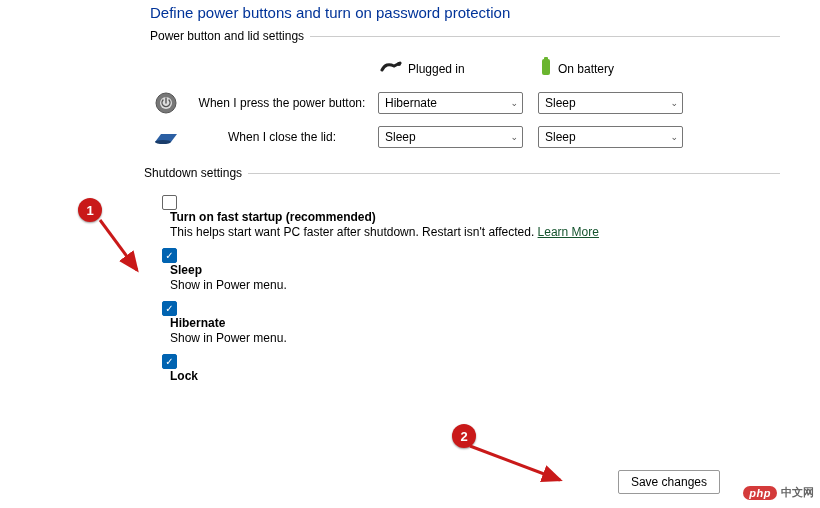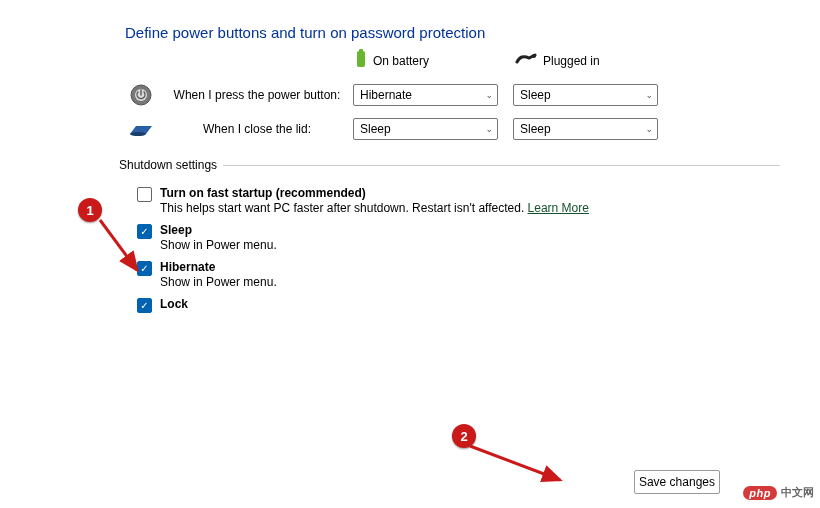--- a/index.html
+++ b/index.html
@@ -8,21 +8,22 @@
     font-family: "Segoe UI", Arial, sans-serif;
     font-size: 12px;
     color: #000;
     background: #fff;
     width: 820px;
     height: 508px;
     position: relative;
     overflow: hidden;
   }
   .container {
-    padding: 24px 40px 10px 125px;
+    padding: 4px 40px 10px 125px;
+    margin-left: 25px;
   }
   .title {
     color: #003399;
     font-size: 15px;
     margin-bottom: 8px;
   }
   .subtitle {
     font-size: 12px;
     color: #000;
     margin-bottom: 18px;
@@ -87,20 +88,21 @@
   }
   .shutdown-section {
     margin-top: 18px;
     margin-left: -6px;
   }
   .shutdown-item {
     display: flex;
     align-items: flex-start;
     margin-bottom: 8px;
     margin-left: 18px;
+    flex-direction: column;
   }
   .checkbox {
     width: 13px;
     height: 13px;
     border: 1px solid #666;
     border-radius: 2px;
     display: flex;
     align-items: center;
     justify-content: center;
     margin-top: 1px;
@@ -132,21 +134,21 @@
     bottom: 14px;
     right: 100px;
     display: flex;
     gap: 8px;
   }
   .btn {
     border: 1px solid #888;
     border-radius: 2px;
     background: #fff;
     height: 22px;
-    padding: 0 4px;
+    padding: 0 12px;
     font-size: 12px;
     display: flex;
     align-items: center;
     justify-content: center;
     cursor: pointer;
   }
   .btn.primary {
     border-color: #999;
   }
   .callout {
@@ -190,39 +192,43 @@
     font-size: 11px;
     font-weight: 600;
   }
 </style>
 </head>
 <body>
 
 <div class="container">
   <div class="title">Define power buttons and turn on password protection</div>
 
+  <div class="section-header">
+    <span>Power button and lid settings</span>
+    <div class="line"></div>
+  </div>
 
   <div class="col-headers">
+    <div class="col">
+      <span>
+        <svg width="22" height="14" viewBox="0 0 22 14">
+            <path d="M2 10 Q6 2 14 6 L20 3" stroke="#222" stroke-width="3" fill="none" stroke-linecap="round"></path>
+            <circle cx="19" cy="4" r="2" fill="#222"></circle>
+          </svg>
+      </span>
+      <span>Plugged in</span>
+    </div>
     <div class="col">
       <span>
         <svg width="12" height="20" viewBox="0 0 12 20">
             <rect x="2" y="2" width="8" height="16" rx="2" fill="#6ab52f"></rect>
             <rect x="4" y="0" width="4" height="3" rx="1" fill="#6ab52f"></rect>
           </svg>
       </span>
       <span>On battery</span>
-    </div>
-    <div class="col">
-      <span>
-        <svg width="22" height="14" viewBox="0 0 22 14">
-            <path d="M2 10 Q6 2 14 6 L20 3" stroke="#222" stroke-width="3" fill="none" stroke-linecap="round"></path>
-            <circle cx="19" cy="4" r="2" fill="#222"></circle>
-          </svg>
-      </span>
-      <span>Plugged in</span>
     </div>
   </div>
 
   <div class="setting-row">
     <div class="icon-area">
       <svg width="22" height="22" viewBox="0 0 22 22">
           <circle cx="11" cy="11" r="10" fill="#777" stroke="#555"></circle>
           <circle cx="11" cy="11" r="6" fill="#ddd"></circle>
           <path d="M11 6 v5 M8 8 a4 4 0 1 0 6 0" stroke="#555" stroke-width="1.4" fill="none" stroke-linecap="round"></path>
         </svg>

